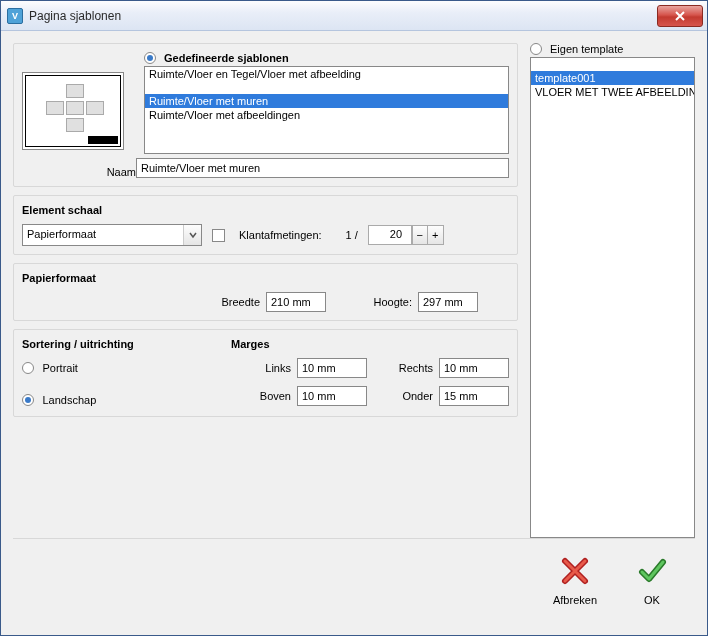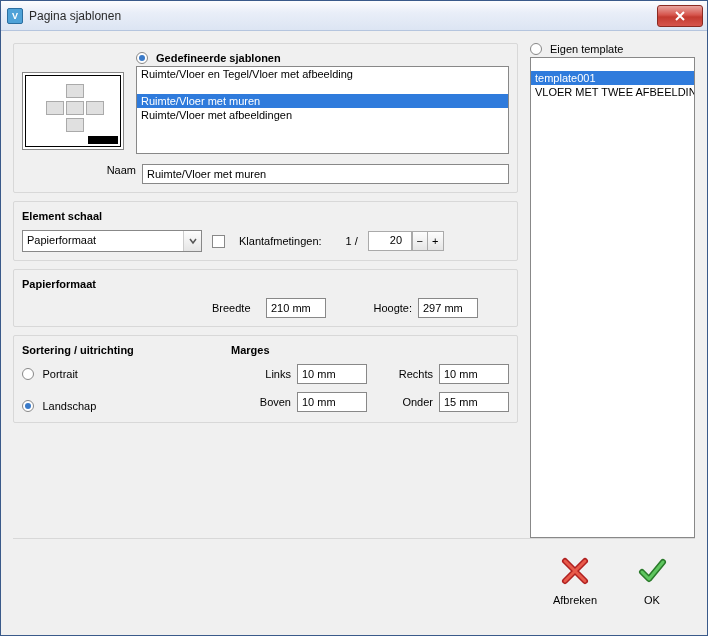--- a/index.html
+++ b/index.html
@@ -9,35 +9,35 @@
 .titlebar .app-icon { width: 16px; height: 16px; background: #4fa2d8; border: 1px solid #2b6ea0; border-radius: 2px; display: flex; align-items: center; justify-content: center; font-size: 9px; font-weight: bold; color: #fff; margin-right: 6px; }
 .titlebar .title { font-size: 12px; color: #2a2a2a; flex: 1; }
 .close-btn { width: 46px; height: 22px; margin-right: 4px; background: linear-gradient(#e8a5a0,#d6544c 45%,#c33a30 55%,#d6544c); border: 1px solid #8a2a22; border-radius: 3px; display: flex; align-items: center; justify-content: center; cursor: pointer; }
 .close-btn svg { width: 10px; height: 10px; }
 .body { padding: 12px; background: #f0f0f0; height: calc(100% - 30px); }
 .panel { width: 100%; height: 100%; background: #f0f0f0; display: flex; flex-direction: column; }
 .top-area { display: flex; gap: 12px; flex: 1; min-height: 0; }
 .left-col { flex: 1; display: flex; flex-direction: column; gap: 8px; min-width: 0; }
 .right-col { width: 165px; display: flex; flex-direction: column; }
 .section { border: 1px solid #d8d8d8; background: #f0f0f0; border-radius: 2px; padding: 8px; }
-.row-flex { display: flex; align-items: flex-start; gap: 12px; justify-content: space-between; }
+.row-flex { display: flex; align-items: flex-start; gap: 20px; justify-content: space-between; }
 .thumb { width: 102px; height: 78px; border: 1px solid #888; background: #fff; position: relative; margin-top: 20px; flex-shrink: 0; }
 .thumb-inner { position: absolute; inset: 2px; border: 1px solid #000; }
 .tile { position: absolute; background: #e0e0e0; border: 1px solid #aaa; }
 .tile.n { left: 40px; top: 8px; width: 18px; height: 14px; }
 .tile.s { left: 40px; top: 42px; width: 18px; height: 14px; }
 .tile.w { left: 20px; top: 25px; width: 18px; height: 14px; }
 .tile.e { left: 60px; top: 25px; width: 18px; height: 14px; }
 .tile.c { left: 40px; top: 25px; width: 18px; height: 14px; }
 .thumb-bar { position: absolute; right: 2px; bottom: 2px; width: 30px; height: 8px; background: #000; }
 .radio-line { display: flex; align-items: center; gap: 4px; font-size: 11px; font-weight: bold; margin-bottom: 2px; }
 .listbox { background: #fff; border: 1px solid #888; height: 88px; overflow: auto; font-size: 11px; }
 .listbox .item { padding: 1px 4px; white-space: nowrap; cursor: default; }
 .listbox .item.sel { background: #2f7bdc; color: #fff; margin-top: 13px; }
-.name-row { display: flex; align-items: flex-start; gap: 6px; margin-top: 10px; }
+.name-row { display: flex; align-items: flex-end; margin-top: 4px; }
 .name-row label { font-size: 11px; width: 114px; text-align: right; }
 .txt { background: #fff; border: 1px solid #888; height: 20px; font-size: 11px; padding: 2px 4px; }
 .txt.ro { background: #fff; }
 .section-title { font-size: 11px; font-weight: bold; margin-bottom: 8px; }
 .combo { display: flex; align-items: stretch; height: 22px; background: #fff; border: 1px solid #888; }
 .combo span { flex: 1; font-size: 11px; padding: 3px 4px; }
 .combo .arrow { width: 18px; border-left: 1px solid #ccc; display: flex; align-items: center; justify-content: center; background: linear-gradient(#fdfdfd,#e5e5e5); }
 .combo .arrow svg { width: 8px; height: 8px; }
 .chk { width: 13px; height: 13px; border: 1px solid #888; background: #fff; display: inline-block; vertical-align: middle; margin-right: 4px; }
 .radio { width: 12px; height: 12px; border: 1px solid #888; border-radius: 50%; background: #fff; display: inline-flex; align-items: center; justify-content: center; vertical-align: middle; margin-right: 4px; }
@@ -128,21 +128,21 @@
                   <div class="b">−</div>
                   <div class="b" style="border-left:none">+</div>
                 </div>
               </div>
             </div>
           </div>
 
           <div class="section">
             <div class="section-title">Papierformaat</div>
             <div class="paper-fields" style="margin-left:190px">
-              <span class="lbl" style="width:48px; text-align:left">Breedte</span>
+              <span class="lbl" style="width:48px; text-align:right">Breedte</span>
               <input class="txt ro" style="width: 60px;" readonly="" value="210 mm">
               <span class="lbl" style="width:60px; text-align:right; margin-left:20px">Hoogte:</span>
               <input class="txt ro" style="width: 60px;" readonly="" value="297 mm">
             </div>
           </div>
 
           <div class="section">
             <div class="sort-marg">
               <div class="sort-block">
                 <div class="section-title">Sortering / uitrichting</div>

